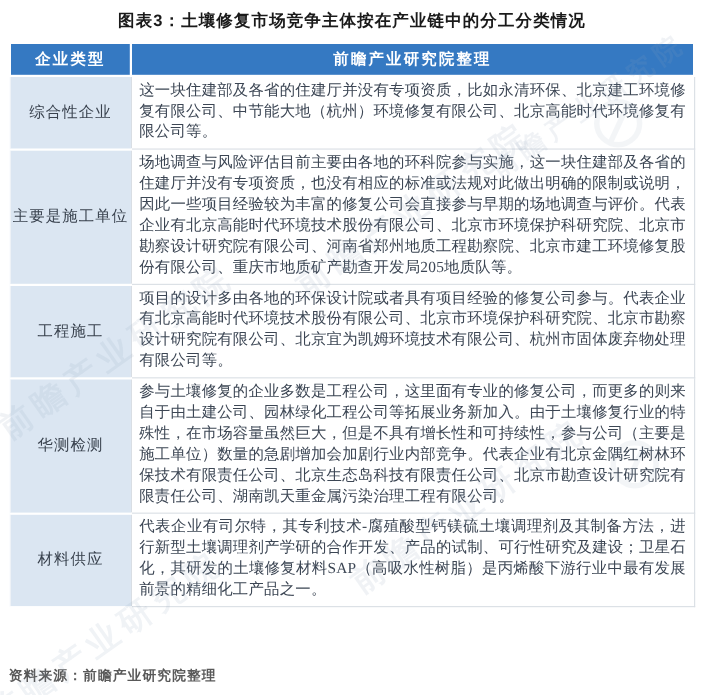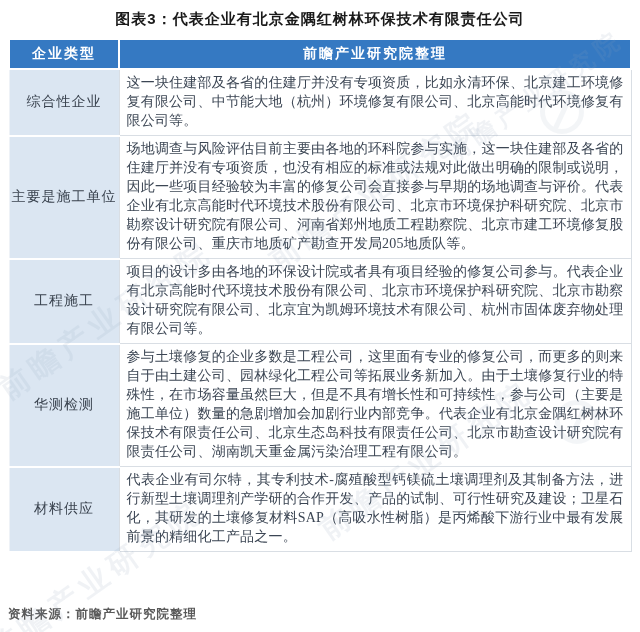--- a/index.html
+++ b/index.html
@@ -133,21 +133,21 @@
     transform:rotate(25deg);
   }
   .wm-logo-1{left:540px;top:90px;}
   .wm-logo-2{left:555px;top:400px;}
 </style>
 </head>
 <body>
 
 <div class="page">
 
-  <div class="title">图表3：代表企业有北京金隅红树林环保技术有限责任公司</div>
+  <div class="title">图表3：土壤修复市场竞争主体按在产业链中的分工分类情况</div>
 
   <div class="table-wrap">
     <table>
       <thead>
         <tr>
           <th class="col-type">企业类型</th>
           <th class="col-content">前瞻产业研究院整理</th>
         </tr>
       </thead>
       <tbody>

